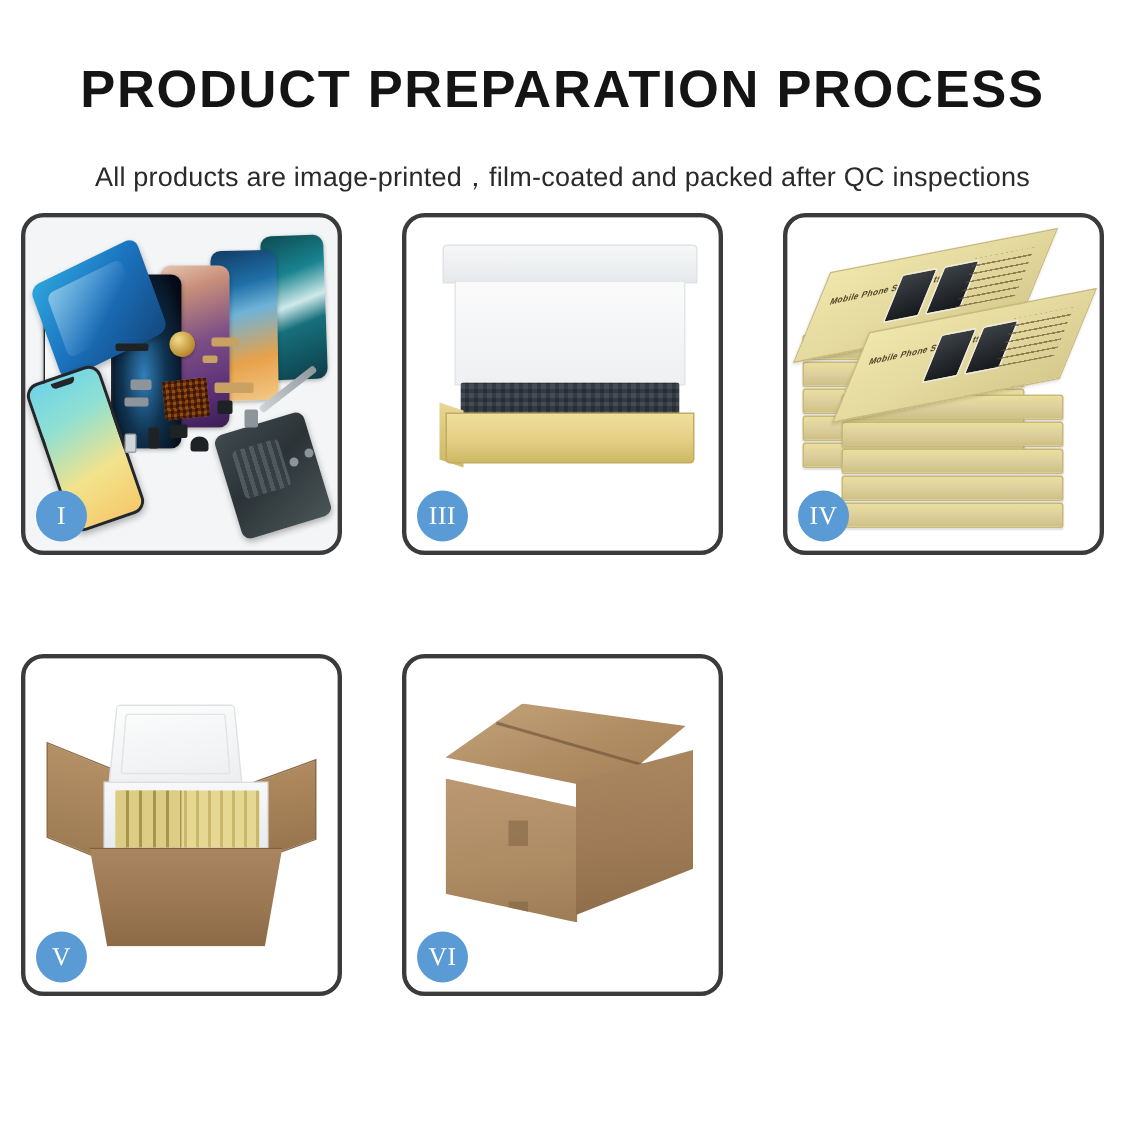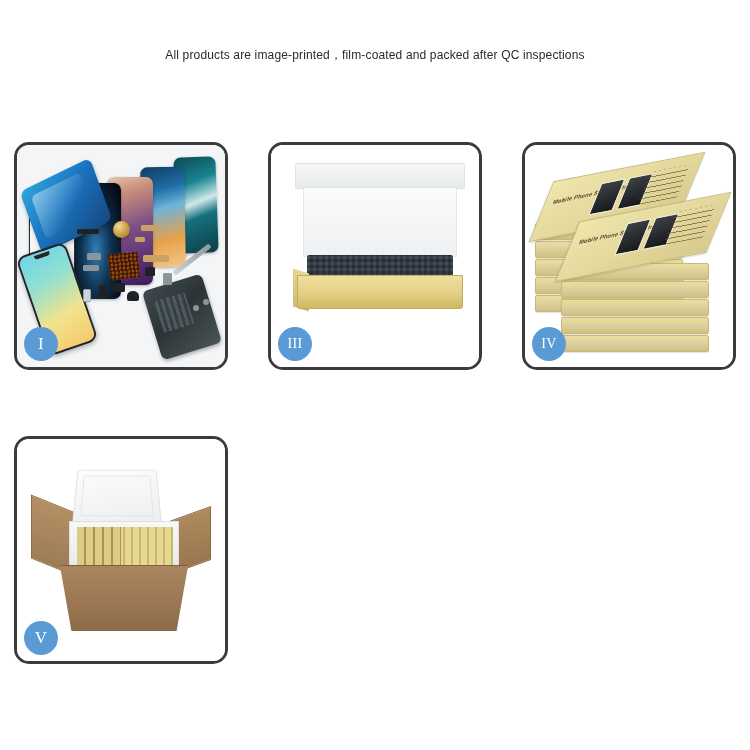--- a/index.html
+++ b/index.html
@@ -35,22 +35,22 @@
   .main-title {
     font-size: 35px;
     font-weight: 700;
     letter-spacing: 1.1px;
     color: #141414;
     line-height: 1.25;
     white-space: nowrap;
   }
 
   .subtitle {
-    margin-top: 9px;
-    font-size: 12px;
+    margin-top: 24px;
+    font-size: 18px;
     font-weight: 400;
     color: #2a2a2a;
     letter-spacing: 0.15px;
     white-space: nowrap;
   }
 
   
   .grid {
     position: absolute;
     top: 142px;
@@ -86,21 +86,21 @@
     border-radius: 50%;
     background: #5b9bd5;
     color: #ffffff;
     font-family: "Liberation Serif", serif;
     font-size: 17px;
     line-height: 34px;
     text-align: center;
     letter-spacing: 0.4px;
     z-index: 40;
   }
-  .badge.wide { font-size: 14px; text-align: center; }
+  .badge.wide { font-size: 17px; text-align: center; }
 
   
   .p1-bg { position:absolute; inset:0; background:#f4f5f6; }
 
   .scr {
     position: absolute;
     border-radius: 7px;
     box-shadow: 0 1px 3px rgba(0,0,0,.3);
   }
   .scr-e {  
@@ -394,20 +394,21 @@
     position:absolute; width:13px; height:17px;
     background: rgba(128,99,66,.55);
   }
 </style>
 </head>
 <body>
 
 <div class="page">
 
   <div class="header">
+    <div class="main-title">PRODUCT PREPARATION PROCESS</div>
     <div class="subtitle">All products are image-printed，film-coated and packed after QC inspections</div>
   </div>
 
   <div class="grid">
 
     <div class="panel">
       <div class="panel-stage">
         <div class="p1-bg"></div>
 
         <div class="scr scr-e"></div>
@@ -498,15 +499,28 @@
         <div class="c5-flapR"></div>
         <div class="c5-foamlid"></div>
         <div class="c5-foambody"></div>
         <div class="c5-yellow"></div>
         <div class="c5-yellow2"></div>
         <div class="c5-front"></div>
       </div>
       <div class="badge">V</div>
     </div>
 
+    <div class="panel">
+      <div class="panel-stage">
+        <div class="p6-bg"></div>
+        <div class="c6-top"></div>
+        <div class="c6-seam"></div>
+        <div class="c6-left">
+          <div class="c6-tab" style="left:42px;top:28px;"></div>
+          <div class="c6-tab" style="left:42px;top:82px;"></div>
+        </div>
+        <div class="c6-right"></div>
+      </div>
+      <div class="badge wide">VI</div>
+    </div>
 
   </div>
 </div>
 
 </body></html>

